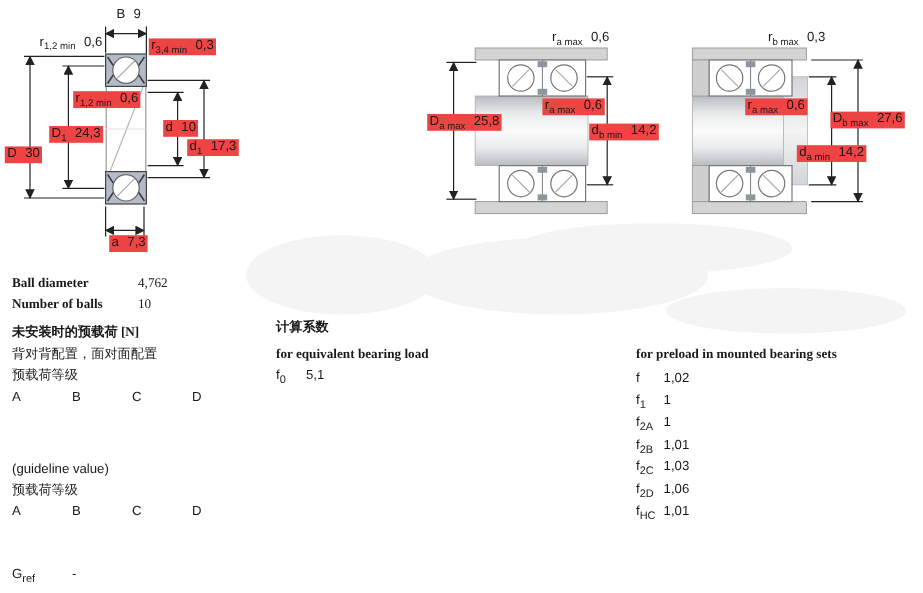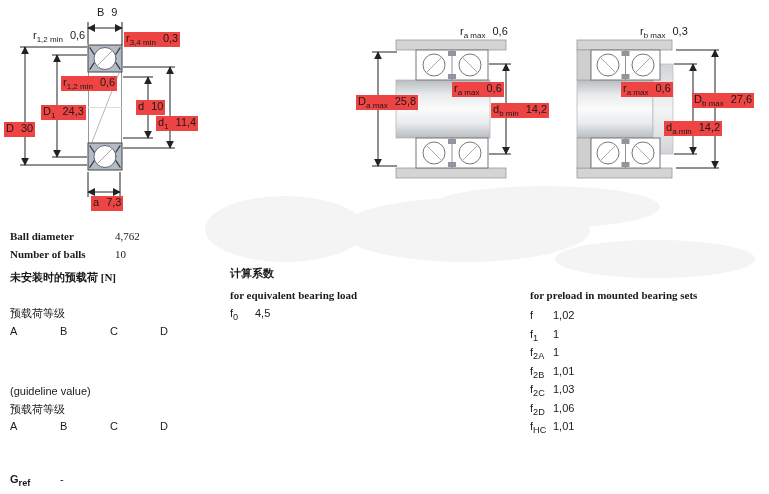--- a/index.html
+++ b/index.html
@@ -10,21 +10,21 @@
   .ann{position:absolute;font-size:11px;white-space:nowrap;z-index:2;line-height:12px;}
   .ann sub{font-size:8px;line-height:8px;}
   .av{margin-left:7px;}
   .bg{background:#ef4444;padding:0 2px;}
   .t{position:absolute;font-size:11px;white-space:nowrap;z-index:2;line-height:13px;}
   .b{font-weight:bold;font-family:Liberation Serif, serif;}
   .cell{display:inline-block;width:50px;}
   .frow{height:18.5px;line-height:18.5px;}
   .fl{display:inline-block;width:23px;}
   .lbl105{display:inline-block;width:105px;}
-  .lbl50{display:inline-block;width:50px;font-weight:bold;}
+  .lbl50{display:inline-block;width:50px;}
   .lbl25{display:inline-block;width:25px;}
 </style>
 </head>
 <body>
 
 <div id="page">
 
   <div class="blob" style="left:205px;top:196px;width:160px;height:66px;"></div>
   <div class="blob" style="left:340px;top:198px;width:250px;height:64px;"></div>
   <div class="blob" style="left:555px;top:240px;width:200px;height:38px;"></div>
@@ -161,49 +161,50 @@
     </g>
   </svg>
 
   <span class="ann" style="left:97px;top:6px"><span>B</span><sub></sub><span class="av">9</span></span>
   <span class="ann" style="left:33px;top:29px"><span>r</span><sub>1,2 min</sub><span class="av">0,6</span></span>
   <span class="ann bg" style="left:124px;top:32px"><span>r</span><sub>3,4 min</sub><span class="av">0,3</span></span>
   <span class="ann bg" style="left:61px;top:76px"><span>r</span><sub>1,2 min</sub><span class="av">0,6</span></span>
   <span class="ann bg" style="left:41px;top:105px"><span>D</span><sub>1</sub><span class="av">24,3</span></span>
   <span class="ann bg" style="left:4px;top:122px"><span>D</span><sub></sub><span class="av">30</span></span>
   <span class="ann bg" style="left:136px;top:100px"><span>d</span><sub></sub><span class="av">10</span></span>
-  <span class="ann bg" style="left:156px;top:116px"><span>d</span><sub>1</sub><span class="av">11,4</span></span>
+  <span class="ann bg" style="left:156px;top:116px"><span>d</span><sub>1</sub><span class="av">17,3</span></span>
   <span class="ann bg" style="left:91px;top:196px"><span>a</span><sub></sub><span class="av">7,3</span></span>
 
   <span class="ann" style="left:460px;top:25px"><span>r</span><sub>a max</sub><span class="av">0,6</span></span>
   <span class="ann bg" style="left:356px;top:95px"><span>D</span><sub>a max</sub><span class="av">25,8</span></span>
   <span class="ann bg" style="left:452px;top:82px"><span>r</span><sub>a max</sub><span class="av">0,6</span></span>
   <span class="ann bg" style="left:491px;top:103px"><span>d</span><sub>b min</sub><span class="av">14,2</span></span>
 
   <span class="ann" style="left:640px;top:25px"><span>r</span><sub>b max</sub><span class="av">0,3</span></span>
   <span class="ann bg" style="left:621px;top:82px"><span>r</span><sub>a max</sub><span class="av">0,6</span></span>
   <span class="ann bg" style="left:692px;top:93px"><span>D</span><sub>b max</sub><span class="av">27,6</span></span>
   <span class="ann bg" style="left:664px;top:121px"><span>d</span><sub>a min</sub><span class="av">14,2</span></span>
 
   <div class="t b" style="left:10px;top:230px"><span class="lbl105">Ball diameter</span><span style="font-weight:normal">4,762</span></div>
   <div class="t b" style="left:10px;top:248px"><span class="lbl105">Number of balls</span><span style="font-weight:normal">10</span></div>
 
   <div class="t b" style="left:10px;top:271px">未安装时的预载荷 [N]</div>
+  <div class="t" style="left:10px;top:289px">背对背配置，面对面配置</div>
   <div class="t" style="left:10px;top:307px">预载荷等级</div>
   <div class="t" style="left:10px;top:325px"><span class="cell">A</span><span class="cell">B</span><span class="cell">C</span><span class="cell">D</span></div>
 
   <div class="t" style="left:10px;top:385px">(guideline value)</div>
   <div class="t" style="left:10px;top:403px">预载荷等级</div>
   <div class="t" style="left:10px;top:420px"><span class="cell">A</span><span class="cell">B</span><span class="cell">C</span><span class="cell">D</span></div>
 
   <div class="t" style="left:10px;top:473px"><span class="lbl50"><span>G</span><sub>ref</sub></span><span>-</span></div>
 
   <div class="t b" style="left:230px;top:267px">计算系数</div>
   <div class="t b" style="left:230px;top:289px">for equivalent bearing load</div>
-  <div class="t" style="left:230px;top:307px"><span class="lbl25"><span>f</span><sub>0</sub></span><span>4,5</span></div>
+  <div class="t" style="left:230px;top:307px"><span class="lbl25"><span>f</span><sub>0</sub></span><span>5,1</span></div>
 
   <div class="t b" style="left:530px;top:289px">for preload in mounted bearing sets</div>
   <div class="t" style="left:530px;top:306px">
     <div class="frow"><span class="fl"><span>f</span><sub></sub></span><span>1,02</span></div>
     <div class="frow"><span class="fl"><span>f</span><sub>1</sub></span><span>1</span></div>
     <div class="frow"><span class="fl"><span>f</span><sub>2A</sub></span><span>1</span></div>
     <div class="frow"><span class="fl"><span>f</span><sub>2B</sub></span><span>1,01</span></div>
     <div class="frow"><span class="fl"><span>f</span><sub>2C</sub></span><span>1,03</span></div>
     <div class="frow"><span class="fl"><span>f</span><sub>2D</sub></span><span>1,06</span></div>
     <div class="frow"><span class="fl"><span>f</span><sub>HC</sub></span><span>1,01</span></div>

